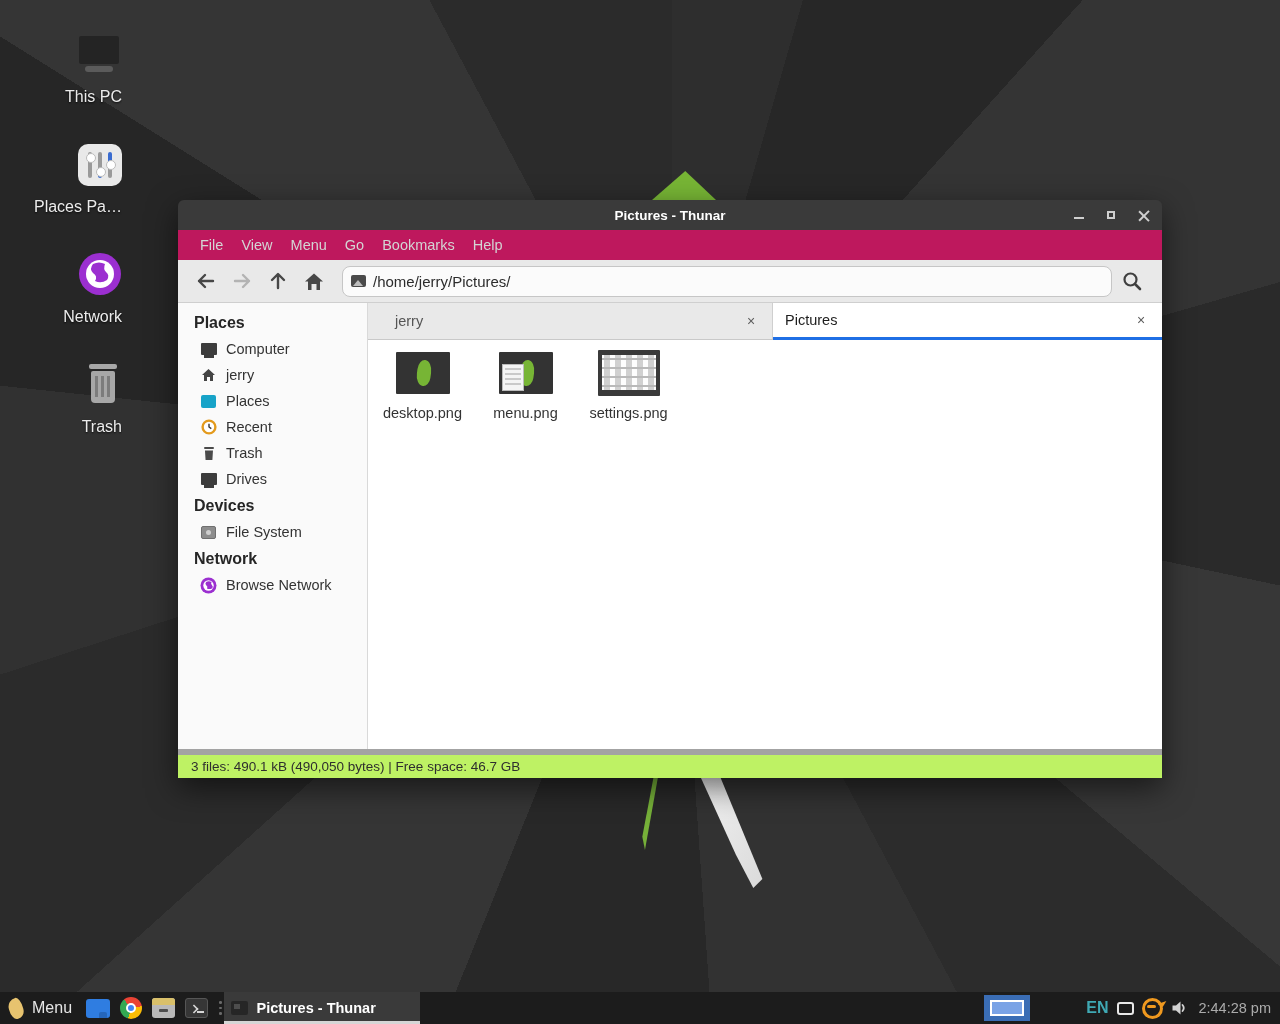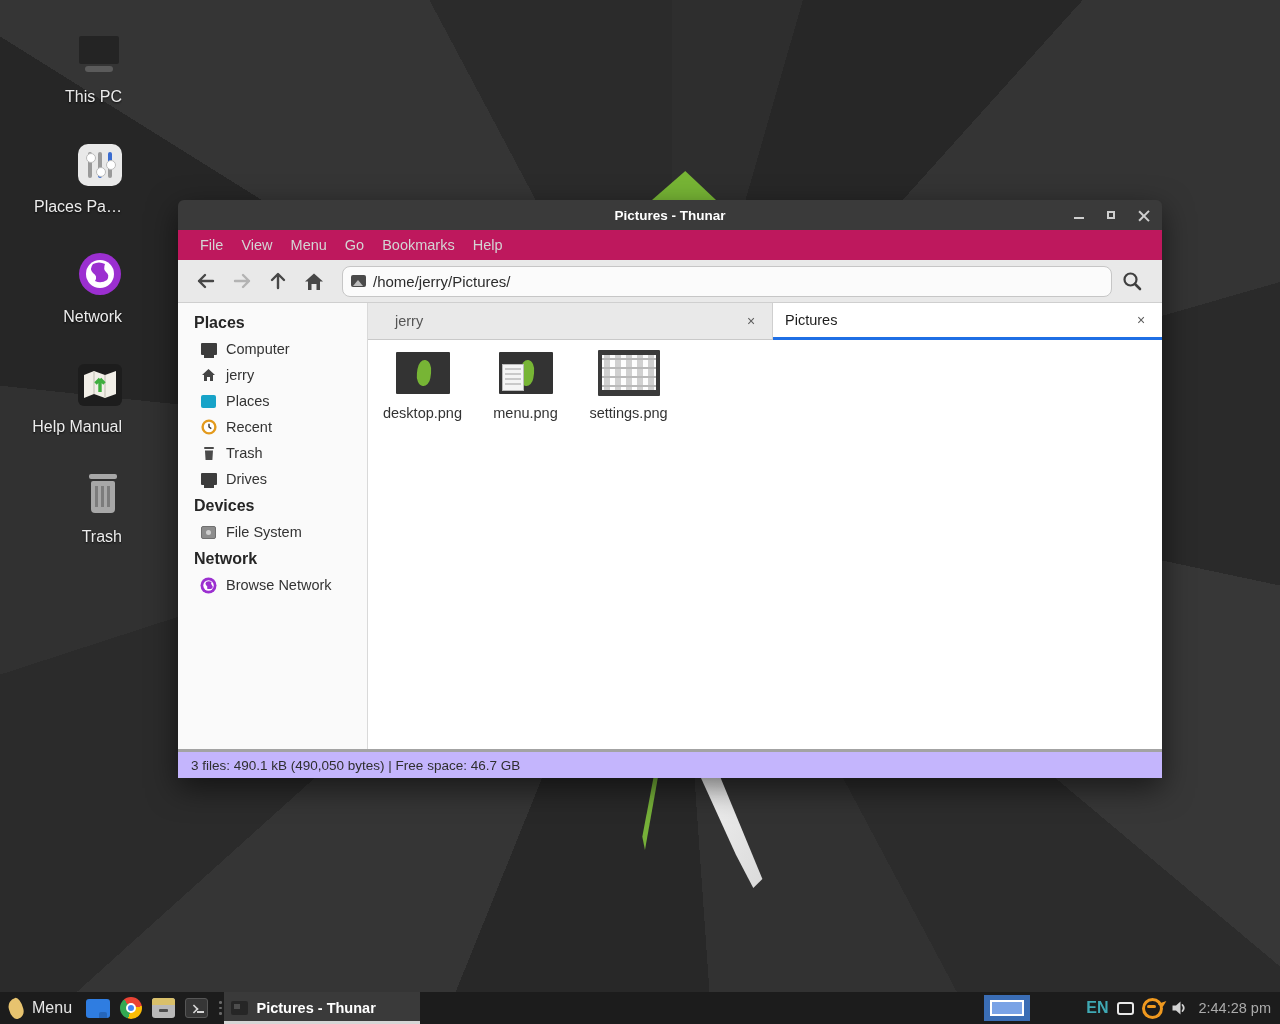--- a/index.html
+++ b/index.html
@@ -114,21 +114,21 @@
   .leaf { position:absolute; left:21px; top:8px; width:14px; height:26px; background:#77b535;
     border-radius:60% 70% 60% 70% / 50% 60% 45% 60%; transform:rotate(8deg); }
   .th-menu .panel { position:absolute; left:3px; top:12px; width:22px; height:27px; background:#f4f4f4;
     border:1px solid #bbb; }
   .th-menu .panel i { display:block; height:2px; margin:3px 2px 0 2px; background:#c9c9c9; }
   .th-settings .inner { position:absolute; left:4px; top:5px; right:4px; bottom:6px; background:#fdfdfd;
     background-image:repeating-linear-gradient(to bottom, transparent 0 3px, #b9b9b9 3px 5px, transparent 5px 9px),
                      repeating-linear-gradient(to right, transparent 0 2px, #d0d0d0 2px 8px, transparent 8px 11px); }
   .fname { margin-top:7px; font-size:14.5px; color:#333; }
 
-  .statusbar { height:29px; background:#c4b5fd; border-top:3px solid #a3a3a3; display:flex; align-items:center;
+  .statusbar { height:29px; background:#bef264; border-top:6px solid #a3a3a3; display:flex; align-items:center;
     padding-left:13px; font-size:13.5px; color:#2f2f2f; flex:none; }
 
   
   .taskbar { position:absolute; left:0; bottom:0; width:1280px; height:32px; background:#1c1c1c;
     display:flex; align-items:center; }
   .tb-left { display:flex; align-items:center; height:100%; }
   .mintlogo { width:14px; height:21px; margin-left:9px; background:#e7c36f;
     border-radius:65% 40% 55% 45% / 45% 60% 40% 55%; transform:rotate(-14deg); }
   .menulbl { color:#e6e6e6; font-size:16px; margin:0 9px 0 9px; }
   .tb-ic { margin:0 5px; display:flex; align-items:center; justify-content:center; }
@@ -200,32 +200,20 @@
       <svg width="44" height="44" viewBox="0 0 44 44">
         <circle cx="22" cy="22" r="21" fill="#9b2fd0"></circle>
         <circle cx="22" cy="22" r="14" fill="#ffffff"></circle>
         <path d="M15 12 q6 -3 12 0 q-2 5 1 8 q4 3 1 8 q-6 4 -12 1 q3 -5 -2 -8 q-4 -4 0 -9 Z" fill="#9b2fd0"></path>
       </svg>
     </div>
     <div class="lbl">Network</div>
   </div>
   <div class="dicon">
     <div class="art">
-        <div class="ic-helpmanual">
-      <svg width="34" height="30" viewBox="0 0 34 30">
-        <path d="M1 5 L11 1 L22 5 L33 1 V24 L22 28 L11 24 L1 28 Z" fill="#f2efe8"></path>
-        <path d="M11 1 V24 M22 5 V28" stroke="#cfccc2" stroke-width="1.4" fill="none"></path>
-        <path d="M17 22 V9 M17 9 L12.5 13.5 M17 9 L21.5 13.5" stroke="#3fae3f" stroke-width="3.4" fill="none"></path>
-      </svg>
-    </div>
-      </div>
-    <div class="lbl">Help Manual</div>
-  </div>
-  <div class="dicon">
-    <div class="art">
         <div class="ic-trash-big">
       <div class="lid"></div>
           <div class="can">
             <i></i>
             <i></i>
             <i></i>
           </div>
     </div>
       </div>
     <div class="lbl">Trash</div>

